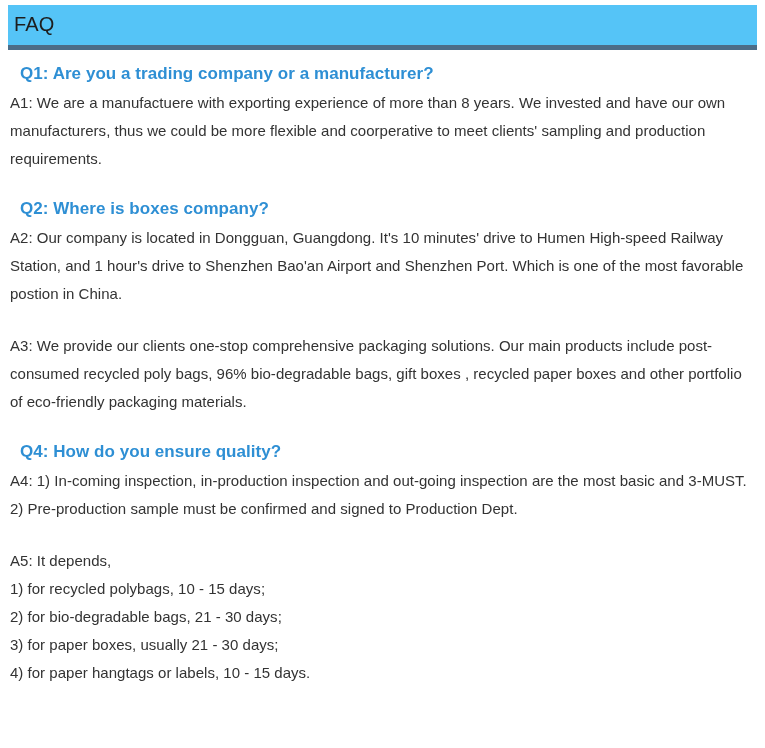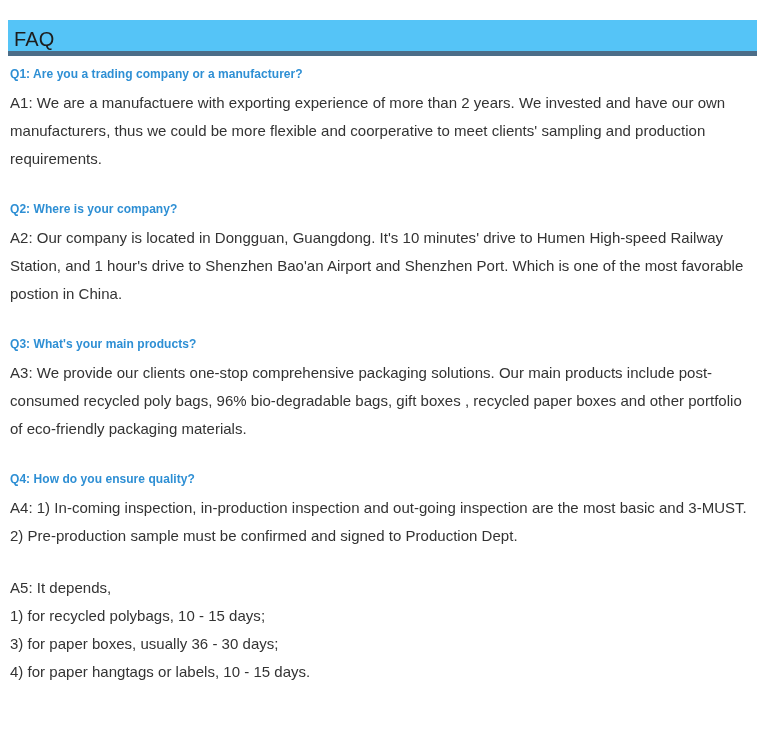--- a/index.html
+++ b/index.html
@@ -20,23 +20,23 @@
     position: relative;
     width: 765px;
     height: 748px;
     background: #ffffff;
   }
 
   
   .faq-header {
     position: absolute;
     left: 8px;
-    top: 20px;
+    top: 5px;
     width: 749px;
-    height: 36px;
+    height: 45px;
     background: #55c4f7;
     border-bottom: 5px solid #4c6d88;
     box-sizing: border-box;
   }
   .faq-header-title {
     position: absolute;
     left: 6px;
     top: 6px;
     font-size: 20px;
     line-height: 26px;
@@ -54,25 +54,25 @@
   }
 
   .faq-block {
     margin: 0 0 24px 0;
   }
   .faq-block:last-child {
     margin-bottom: 0;
   }
 
   .faq-question {
-    font-size: 12px;
+    font-size: 17px;
     line-height: 24px;
     font-weight: bold;
     color: #2e8fd4;
-    margin: 0 0 3px 0;
+    margin: 0 0 3px 10px;
     letter-spacing: 0.05px;
   }
 
   .faq-answer {
     font-size: 15px;
     line-height: 28px;
     color: #333333;
     margin: 0;
     letter-spacing: 0.02px;
     text-align: left;
@@ -90,45 +90,45 @@
 
   <div class="faq-header">
     <div class="faq-header-title">FAQ</div>
   </div>
 
   <div class="faq-body">
 
   <div class="faq-block">
         <div class="faq-question">Q1: Are you a trading company or a manufacturer?</div>
         <div class="faq-answer">
-          <span class="faq-answer-line">A1: We are a manufactuere with exporting experience of more than 2 years. We invested and have our own manufacturers, thus we could be more flexible and coorperative to meet clients' sampling and production requirements.</span>
+          <span class="faq-answer-line">A1: We are a manufactuere with exporting experience of more than 8 years. We invested and have our own manufacturers, thus we could be more flexible and coorperative to meet clients' sampling and production requirements.</span>
         </div>
       </div>
       <div class="faq-block">
-        <div class="faq-question">Q2: Where is your company?</div>
+        <div class="faq-question">Q2: Where is boxes company?</div>
         <div class="faq-answer">
           <span class="faq-answer-line">A2: Our company is located in Dongguan, Guangdong. It's 10 minutes' drive to Humen High-speed Railway Station, and 1 hour's drive to Shenzhen Bao'an Airport and Shenzhen Port. Which is one of the most favorable postion in China.</span>
         </div>
       </div>
       <div class="faq-block">
-        <div class="faq-question">Q3: What's your main products?</div>
         <div class="faq-answer">
           <span class="faq-answer-line">A3: We provide our clients one-stop comprehensive packaging solutions. Our main products include post-consumed recycled poly bags, 96% bio-degradable bags, gift boxes , recycled paper boxes and other portfolio of eco-friendly packaging materials.</span>
         </div>
       </div>
       <div class="faq-block">
         <div class="faq-question">Q4: How do you ensure quality?</div>
         <div class="faq-answer">
           <span class="faq-answer-line">A4: 1) In-coming inspection, in-production inspection and out-going inspection are the most basic and 3-MUST.</span>
           <span class="faq-answer-line">2) Pre-production sample must be confirmed and signed to Production Dept.</span>
         </div>
       </div>
       <div class="faq-block">
         <div class="faq-answer">
           <span class="faq-answer-line">A5: It depends,</span>
           <span class="faq-answer-line">1) for recycled polybags, 10 - 15 days;</span>
-          <span class="faq-answer-line">3) for paper boxes, usually 36 - 30 days;</span>
+          <span class="faq-answer-line">2) for bio-degradable bags, 21 - 30 days;</span>
+          <span class="faq-answer-line">3) for paper boxes, usually 21 - 30 days;</span>
           <span class="faq-answer-line">4) for paper hangtags or labels, 10 - 15 days.</span>
         </div>
       </div>
     </div>
 
 </div>
 
 </body></html>

